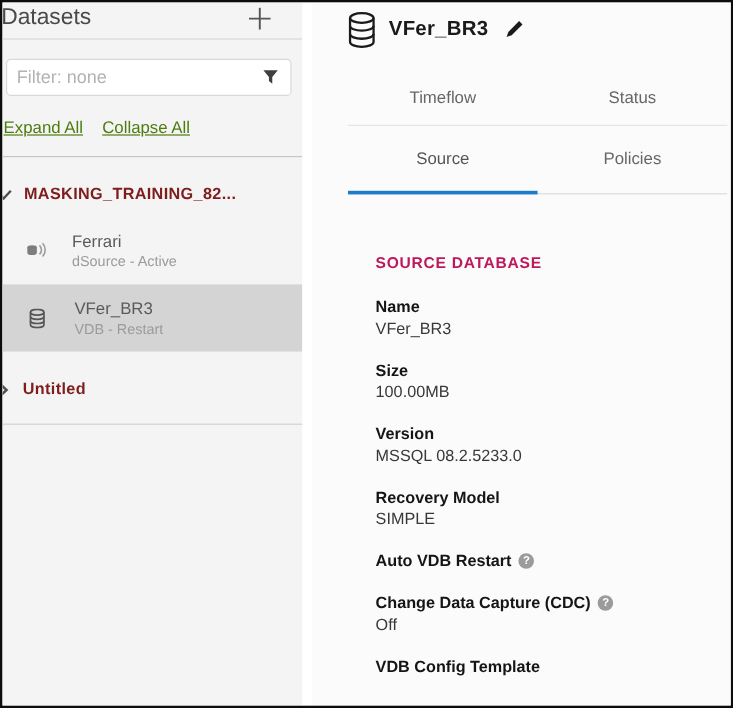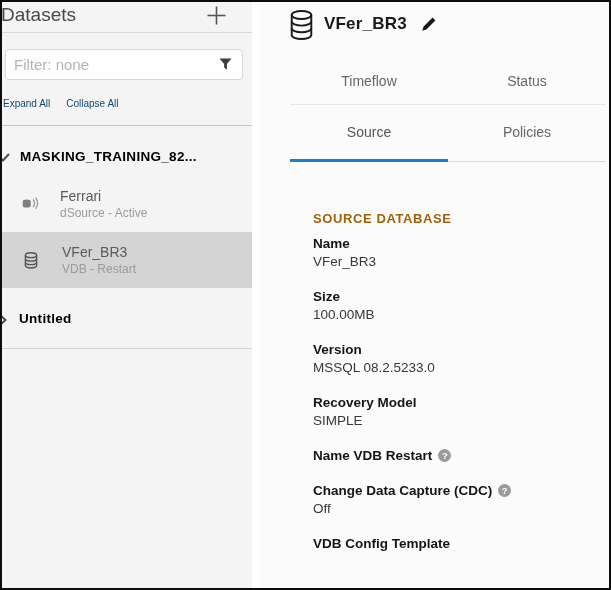--- a/index.html
+++ b/index.html
@@ -37,34 +37,34 @@
     padding:0 10px 0 8px;
   }
   .filter-box input {
     border:none; outline:none; flex:1;
     font-family:"Liberation Sans", sans-serif;
     font-size:15px; color:#555; background:transparent;
   }
   .filter-box input::placeholder { color:#b3b3b3; }
 
   .links-row { display:flex; gap:16px; padding:18px 0 0 1px; }
-  .link { font-size:10px; color:#0c4a6e; cursor:pointer; }
+  .link { font-size:14px; color:#4d7c0f; cursor:pointer;text-decoration:underline; }
 
   .sb-div { border-top:1px solid #c6c6c6; margin-top:16px; }
   .sb-div2 { border-top:1px solid #d2d2d2; margin-top:10px; }
 
   .group-header {
     display:flex; align-items:center;
     padding:23px 0 12px 0;
     cursor:pointer;
   }
   .group-chevron { margin-left:-6px; width:14px; height:12px; flex:none; }
   .group-chevron.collapsed { margin-left:-7px; }
   .group-label {
-    font-size:13.5px; font-weight:bold; color:#000000;
+    font-size:13.5px; font-weight:bold; color:#7f1d1d;
     margin-left:10px; letter-spacing:0.3px;
     white-space:nowrap;
     text-align:center;
   }
   .tree-item {
     height:56px;
     display:flex; align-items:center;
     padding-left:20px;
     cursor:pointer;
     gap:12px;
@@ -95,22 +95,22 @@
     display:flex; align-items:center; justify-content:center;
     font-size:14px; color:#666; cursor:pointer;
     border-bottom:3px solid transparent;
     margin-bottom:-2px;
   }
   .tab-row.r2 .tab { margin-bottom:-1px; }
   .tab.active { border-bottom-color:#1d7dcc; color:#555; }
 
   .content { padding:49px 0 0 23px; }
   .section-header {
-    font-size:13px; font-weight:bold; color:#a16207;
-    letter-spacing:0.6px; margin-bottom:9px;
+    font-size:13px; font-weight:bold; color:#be185d;
+    letter-spacing:0.6px; margin-bottom:21px;
   }
   .field { margin-bottom:18px; }
   .field-label-row { display:flex; align-items:center; gap:6px; }
   .field-label { font-size:13.5px; font-weight:bold; color:#151515; line-height:17px;text-align:center; }
   .help {
     width:13px; height:13px; border-radius:50%;
     background:#9b9b9b; flex:none; cursor:pointer;
     display:inline-flex; align-items:center; justify-content:center;
   }
   .help::after { content:"?"; color:#fff; font-size:9.5px; font-weight:bold; }
@@ -267,21 +267,21 @@
 
         <div class="field">
           <div class="field-label-row">
             <span class="field-label">Recovery Model</span>
           </div>
           <div class="field-value">SIMPLE</div>
         </div>
 
         <div class="field">
           <div class="field-label-row">
-            <span class="field-label">Name VDB Restart</span>
+            <span class="field-label">Auto VDB Restart</span>
             <span class="help"></span>
           </div>
         </div>
 
         <div class="field">
           <div class="field-label-row">
             <span class="field-label">Change Data Capture (CDC)</span>
             <span class="help"></span>
           </div>
           <div class="field-value">Off</div>

